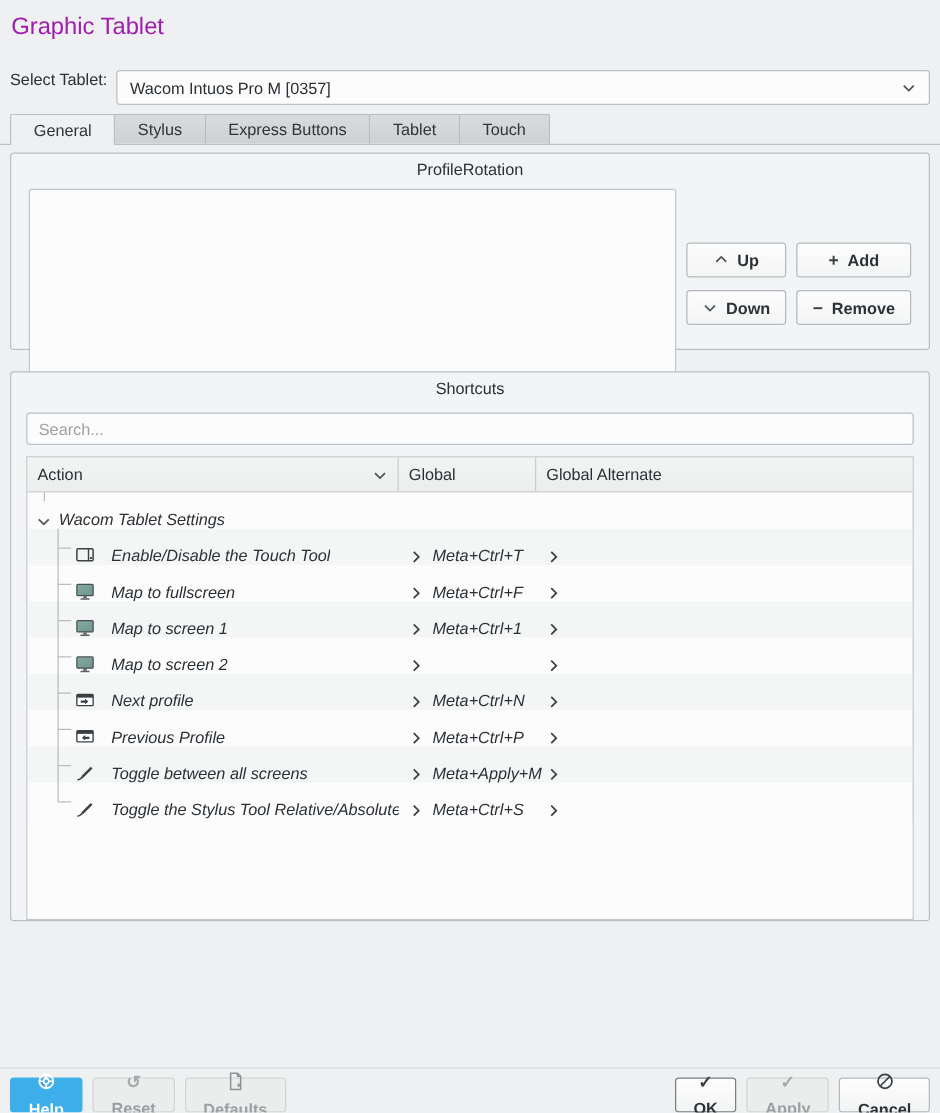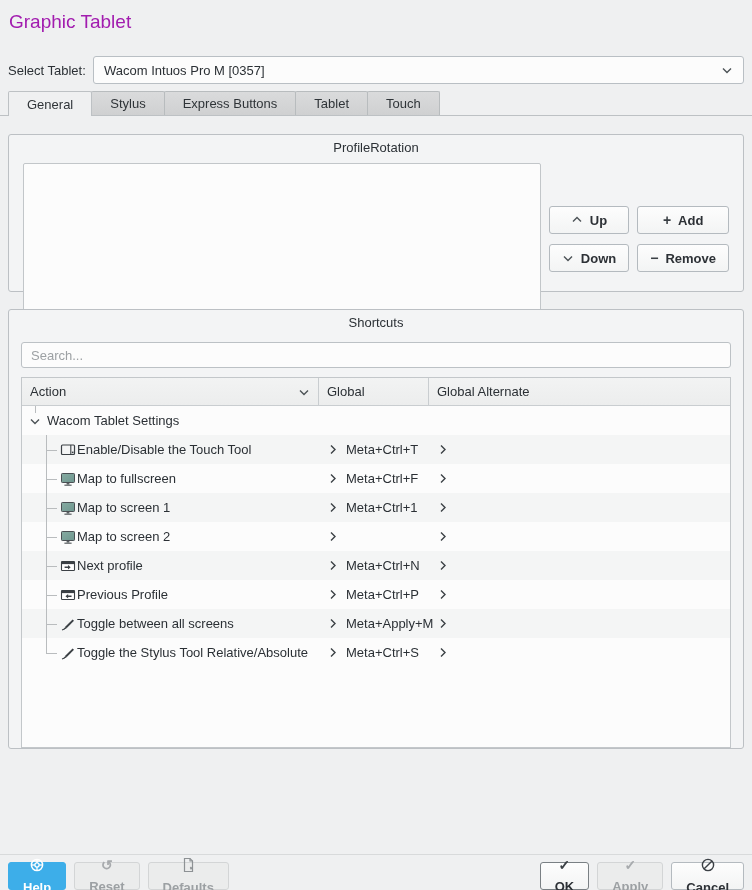--- a/index.html
+++ b/index.html
@@ -5,41 +5,41 @@
   html,body{margin:0;padding:0;}
   body{width:752px;height:890px;background:#eff0f1;font-family:"Liberation Sans",sans-serif;
        font-size:13px;color:#31363b;overflow:hidden;}
   .window{position:relative;width:752px;height:890px;display:flex;flex-direction:column;}
 
   
   .page-title{font-size:19px;font-weight:400;color:#a21caf;margin:9px 0 0 9px;line-height:25px;}
 
   
   .form-rows{margin-top:22px;display:flex;flex-direction:column;gap:7px;padding:0 8px;}
-  .form-row{display:flex;align-items:center;}
+  .form-row{display:flex;align-items:flex-start;}
   .form-label{width:85px;flex:0 0 85px;color:#2b3035;}
   .combobox{flex:1;height:26px;background:#fcfcfc;border:1px solid #b9bfc4;border-radius:3px;
             display:flex;align-items:center;padding:0 10px;position:relative;cursor:default;}
   .combobox .combo-text{flex:1;color:#2b3035;}
   .combo-arrow{display:flex;align-items:center;margin-left:6px;}
   .icon-btn{width:30px;height:28px;margin-left:8px;background:linear-gradient(#fdfdfd,#f3f4f4);
             border:1px solid #b4babf;border-radius:3px;display:flex;align-items:center;justify-content:center;}
   .icon-btn.danger-border{border-color:#dfa0a7;}
 
   
   .tabbar{margin-top:7px;display:flex;align-items:center;border-bottom:1px solid #bdc1c4;padding-left:8px;}
   .tab{height:23px;display:flex;align-items:center;justify-content:center;padding:0 18px;
        background:linear-gradient(#dadbdc,#cfd0d1);border:1px solid #b8bcbe;border-bottom:none;
        border-radius:2px 2px 0 0;margin-right:-1px;color:#2f3438;}
   .tab.active{background:#eff0f1;border-color:#bdc1c4;height:24px;margin-bottom:-1px;z-index:2;}
 
   
   .groupbox{margin:0 8px;border:1px solid #bcc0c4;border-radius:3px;background:#f3f4f5;}
   .groupbox .group-title{text-align:center;padding-top:5px;height:19px;color:#2b3035;}
-  .gb-rotation{margin-top:18px;height:158px;box-sizing:border-box;}
+  .gb-rotation{margin-top:6px;height:158px;box-sizing:border-box;}
   .pr-content{display:flex;padding:4px 14px 0 14px;}
   .pr-list{width:536px;height:178px;background:#fcfcfc;border:1px solid #c2c6c9;border-radius:2px;box-sizing:border-box;}
   .pr-buttons{flex:1;display:grid;grid-template-columns:1fr 1fr;gap:10px 8px;align-content:center;
               margin-left:8px;padding-bottom:26px;}
   .btn{display:inline-flex;align-items:center;justify-content:center;gap:7px;height:28px;padding:0 12px;
        background:linear-gradient(#fdfdfd,#f3f4f4);border:1px solid #b4babf;border-radius:3px;
        font-size:13px;color:#2d3136;white-space:nowrap;box-sizing:border-box;font-weight:bold;}
   .btn .glyph{font-size:14px;line-height:14px;color:#3b4045;}
   .btn.disabled{background:#ebecec;border-color:#d3d5d6;color:#9ca0a3;}
   .btn.disabled .glyph{color:#a7aaad;}
@@ -58,29 +58,29 @@
                   box-sizing:border-box;display:flex;flex-direction:column;overflow:hidden;}
   .thead{display:flex;height:27px;flex:0 0 27px;background:linear-gradient(#f2f3f3,#eceded);
          border-bottom:1px solid #c9cdd0;}
   .th{display:flex;align-items:center;padding:0 8px;color:#2b3035;box-sizing:border-box;}
   .th-action{width:297px;flex:0 0 297px;border-right:1px solid #c9cdd0;justify-content:space-between;}
   .th-global{width:110px;flex:0 0 110px;border-right:1px solid #c9cdd0;}
   .th-alt{flex:1;}
 
   .trow{display:flex;height:29px;flex:0 0 29px;align-items:stretch;}
   .trow.shaded{background:#f4f5f5;}
-  .cell{display:flex;align-items:center;box-sizing:border-box;}
+  .cell{display:flex;align-items:flex-end;box-sizing:border-box;font-style:italic;}
   .cell.action{width:297px;flex:0 0 297px;position:relative;}
   .cell.global{width:110px;flex:0 0 110px;padding-left:8px;gap:7px;}
   .cell.alt{flex:1;padding-left:8px;gap:7px;}
   .rlabel{color:#2b3035;white-space:nowrap;overflow:hidden;}
   .sc-text{color:#2b3035;white-space:nowrap;}
 
   .trow.parent .cell.action{padding-left:7px;gap:6px;}
-  .trow.child .cell.action{padding-left:38px;gap:1px;}
+  .trow.child .cell.action{padding-left:38px;gap:13px;}
   .trow.child .cell.action::before{content:"";position:absolute;left:24px;top:0;bottom:0;
                                    border-left:1px solid #b9bcbe;}
   .trow.child.last .cell.action::before{bottom:50%;}
   .trow.child .cell.action::after{content:"";position:absolute;left:24px;width:11px;top:50%;
                                   border-top:1px solid #b9bcbe;}
   .tree-stub{position:absolute;left:13px;top:0;height:7px;border-left:1px solid #b9bcbe;}
   .table-filler{flex:1;background:#fcfcfc;}
 
   .icon16{width:16px;height:16px;flex:0 0 16px;display:inline-flex;}
   .chev{display:inline-flex;align-items:center;flex:0 0 auto;}

